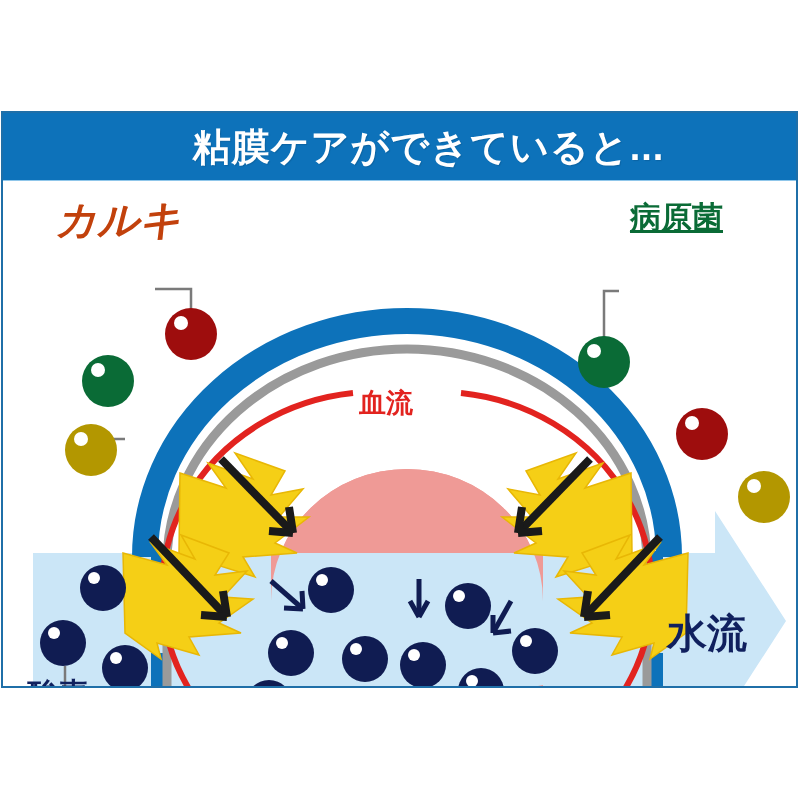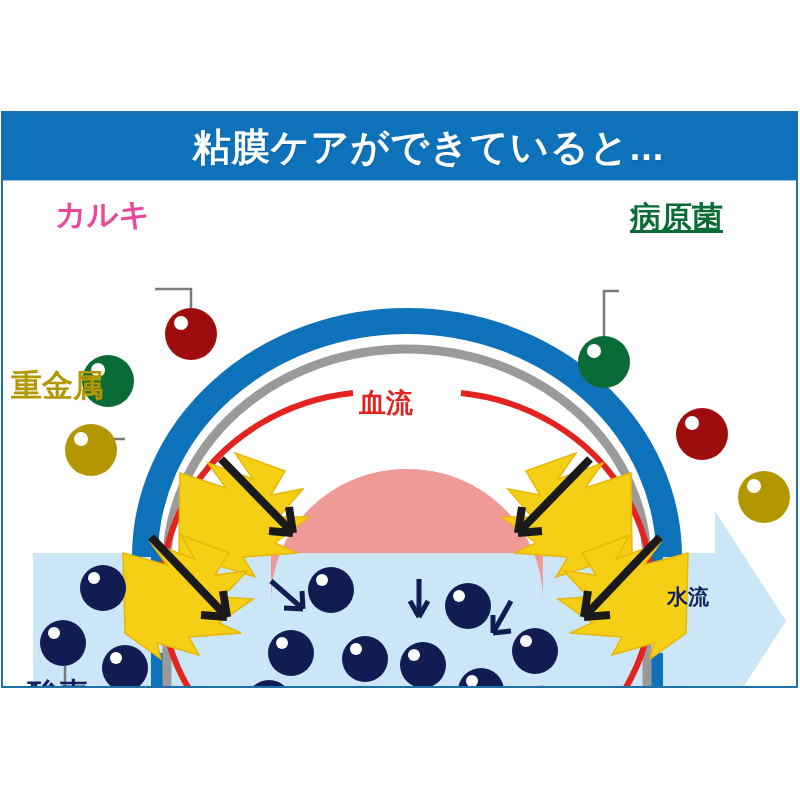--- a/index.html
+++ b/index.html
@@ -70,22 +70,23 @@
 
   
   .lbl {
     position: absolute;
     white-space: nowrap;
     font-weight: bold;
     line-height: 1.12;
   }
   #lbl-karuki {
     left: 52px; top: 85px;
-    font-size: 31px;
-    color: #ec4899;
+    font-size: 41px;
+    color: #c2410c;
+    font-style: italic;
   }
   #lbl-heavy {
     left: 8px; top: 256px;
     font-size: 31px;
     color: #b39700;
   }
   #lbl-pathogen {
     left: 627px; top: 88px;
     font-size: 31px;
     color: #0a6b36;
@@ -99,22 +100,22 @@
     text-align: center;
     white-space: normal;
   }
   #lbl-ketsuryu {
     left: 356px; top: 259px;
     font-size: 27px;
     color: #e2231f;
     margin-top: 16px;
   }
   #lbl-suiryu {
-    left: 664px; top: 472px;
-    font-size: 21px;
+    left: 664px; top: 498px;
+    font-size: 40px;
     color: #10205e;
   }
   #lbl-sanso {
     left: 24px; top: 565px;
     font-size: 31px;
     color: #10205e;
   }
 </style>
 </head>
 <body>
@@ -310,20 +311,19 @@
           <g>
             <circle cx="532" cy="470" r="23" fill="#101c52"></circle>
             <circle cx="523" cy="460" r="6" fill="#ffffff"></circle>
           </g>
         </g>
 
       </svg>
     </div>
 
     <div class="lbl" id="lbl-karuki">カルキ</div>
-    <div class="lbl" id="lbl-heavy">重金属</div>
     <div class="lbl" id="lbl-pathogen">病原菌</div>
     <div class="lbl" id="lbl-ketsuryu">血流</div>
     <div class="lbl" id="lbl-suiryu">水流</div>
     <div class="lbl" id="lbl-sanso">酸素</div>
 
   </div>
 </div>
 
 </body></html>

